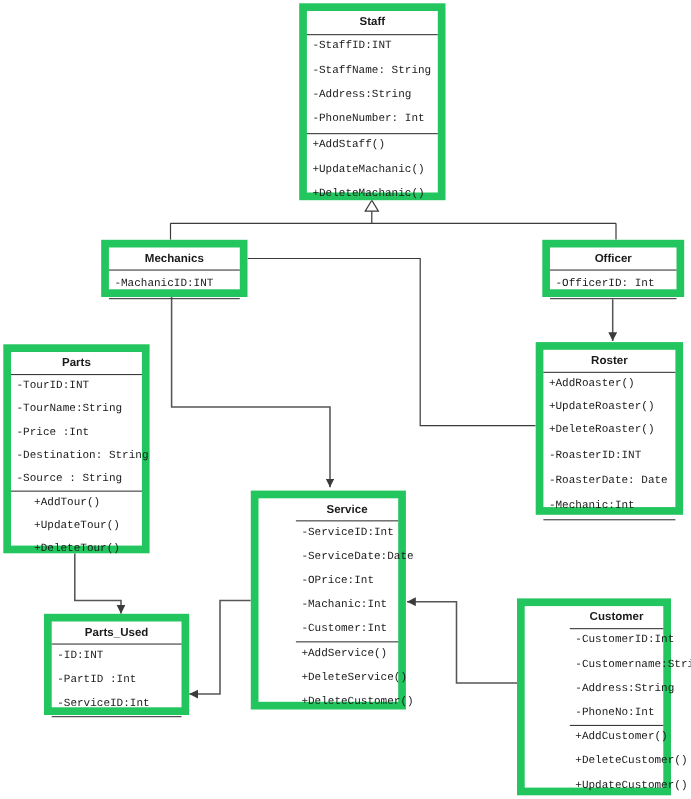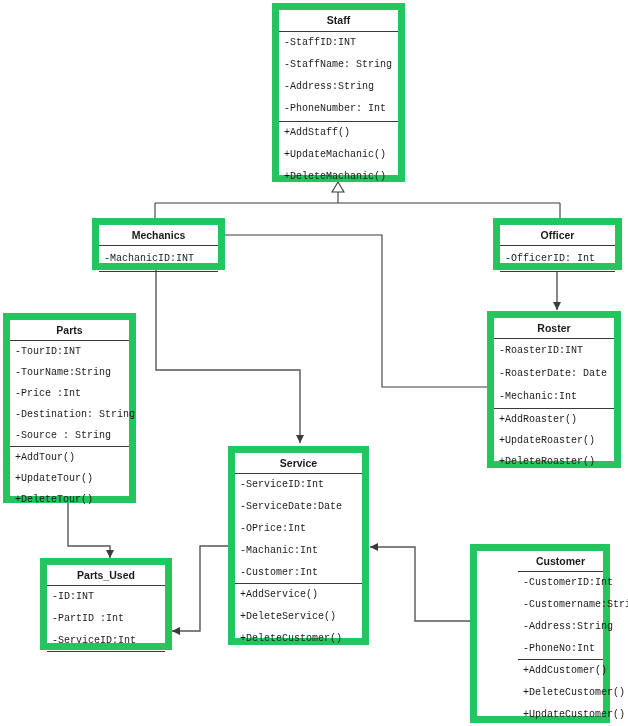--- a/index.html
+++ b/index.html
@@ -130,42 +130,42 @@
 
   <div class="uml-class" style="left:3px; top:313px; width:133px; height:190px;">
     <div class="uml-title" style="height:21px;">Parts</div>
     <div class="uml-compartment with-border" style="height:106px;">
       <div class="uml-row" style="height:21px;">-TourID:INT</div>
       <div class="uml-row" style="height:21px;">-TourName:String</div>
       <div class="uml-row" style="height:21px;">-Price :Int</div>
       <div class="uml-row" style="height:21px;">-Destination: String</div>
       <div class="uml-row" style="height:21px;">-Source : String</div>
     </div>
-    <div class="uml-compartment" style="height:62px;">
+    <div class="uml-compartment" style="height:62px;margin-left:16px;">
       <div class="uml-row" style="height:21px;">+AddTour()</div>
       <div class="uml-row" style="height:21px;">+UpdateTour()</div>
       <div class="uml-row" style="height:21px;">+DeleteTour()</div>
     </div>
   </div>
 
   <div class="uml-class" style="left:487px; top:311px; width:134px; height:157px;">
     <div class="uml-title" style="height:21px;">Roster</div>
+    <div class="uml-compartment" style="height:64px;">
+      <div class="uml-row" style="height:21px;">+AddRoaster()</div>
+      <div class="uml-row" style="height:21px;">+UpdateRoaster()</div>
+      <div class="uml-row" style="height:21px;">+DeleteRoaster()</div>
+    </div>
     <div class="uml-compartment with-border" style="height:70px;">
       <div class="uml-row" style="height:23px;">-RoasterID:INT</div>
       <div class="uml-row" style="height:23px;">-RoasterDate: Date</div>
       <div class="uml-row" style="height:23px;">-Mechanic:Int</div>
     </div>
-    <div class="uml-compartment" style="height:64px;">
-      <div class="uml-row" style="height:21px;">+AddRoaster()</div>
-      <div class="uml-row" style="height:21px;">+UpdateRoaster()</div>
-      <div class="uml-row" style="height:21px;">+DeleteRoaster()</div>
-    </div>
-  </div>
-
-  <div class="uml-class" style="left:228px; top:446px; width:141px; height:199px;">
+  </div>
+
+  <div class="uml-class" style="left:228px; top:446px; width:141px; height:199px;padding-left:34px;">
     <div class="uml-title" style="height:21px;">Service</div>
     <div class="uml-compartment with-border" style="height:110px;">
       <div class="uml-row" style="height:22px;">-ServiceID:Int</div>
       <div class="uml-row" style="height:22px;">-ServiceDate:Date</div>
       <div class="uml-row" style="height:22px;">-OPrice:Int</div>
       <div class="uml-row" style="height:22px;">-Machanic:Int</div>
       <div class="uml-row" style="height:22px;">-Customer:Int</div>
     </div>
     <div class="uml-compartment" style="height:66px;">
       <div class="uml-row" style="height:22px;">+AddService()</div>

